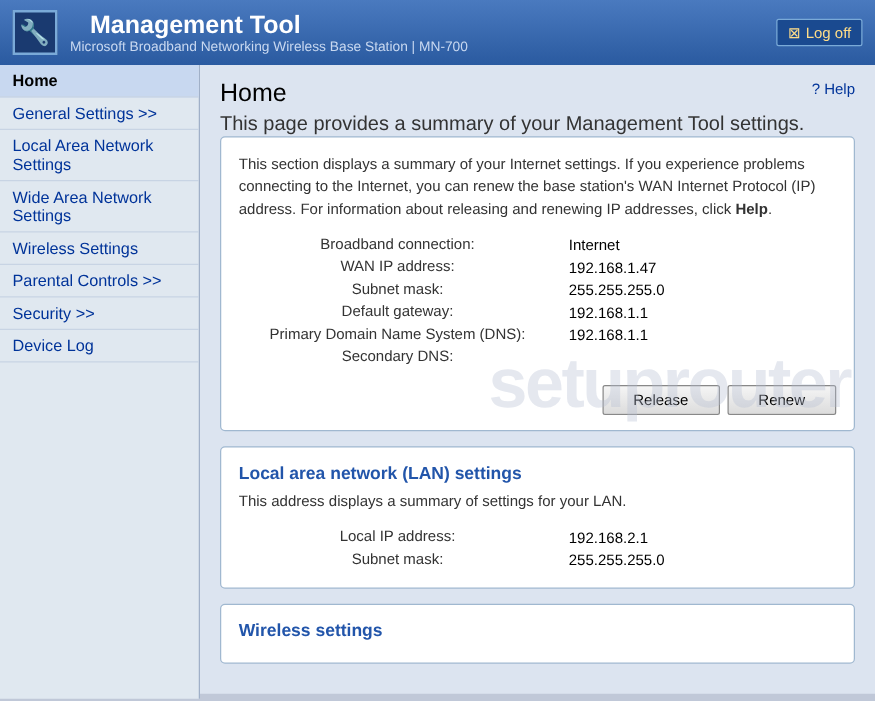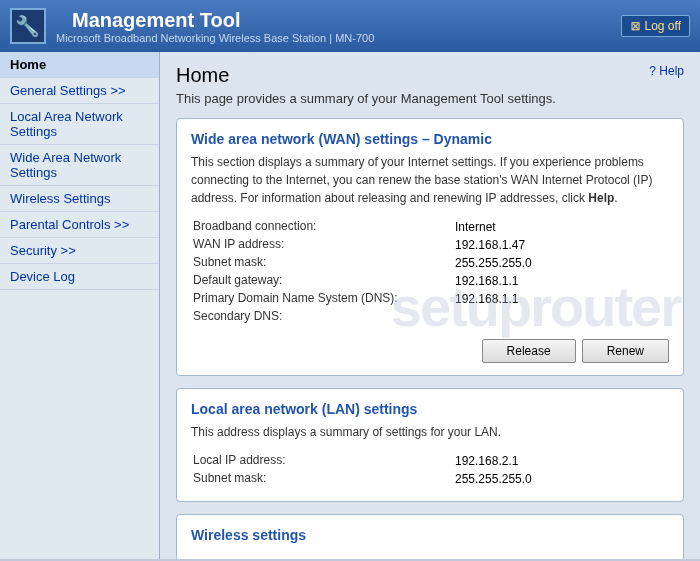--- a/index.html
+++ b/index.html
@@ -67,41 +67,41 @@
     }
 
     #page-header {
       display: flex;
       justify-content: space-between;
       align-items: flex-start;
       margin-bottom: 4px;
     }
     #page-title { font-size: 20px; color: #000; font-weight: normal; }
     #help-link { color: #003399; font-size: 12px; cursor: pointer; }
-    #page-description { font-size: 13px; color: #333; margin-bottom: 12px; }
+    #page-description { font-size: 16px; color: #333; }
 
     
     .section-box {
       background: #fff;
       border: 1px solid #a0b8d0;
       border-radius: 4px;
       padding: 12px 14px;
       margin-bottom: 12px;
     }
     .section-title {
       color: #2255aa;
       font-size: 14px;
       font-weight: bold;
       margin-bottom: 6px;
     }
     .section-desc { font-size: 12px; color: #333; margin-bottom: 10px; line-height: 1.5; }
     .section-desc b { font-weight: bold; }
 
     .info-table { font-size: 12px; width: 100%; }
-    .info-table tr td:first-child { color: #333; padding-right: 10px; padding-bottom: 2px; width: 260px; }
+    .info-table tr td:first-child { color: #333; padding-right: 10px; padding-bottom: 2px; width: 260px; text-align: center; }
     .info-table tr td:last-child { color: #000; }
 
     .button-row {
       display: flex;
       justify-content: flex-end;
       gap: 6px;
       margin-top: 12px;
     }
     .btn {
       padding: 4px 24px;
@@ -180,21 +180,20 @@
   <div id="main-wrapper">
     <div id="main">
 
       <div id="page-header">
         <div id="page-title">Home</div>
         <div id="help-link">? Help</div>
       </div>
       <div id="page-description">This page provides a summary of your Management Tool settings.</div>
 
       <div class="section-box">
-        <div class="section-title">Wide area network (WAN) settings  –  Dynamic</div>
         <div class="section-desc">
           <span>This section displays a summary of your Internet settings. If you experience problems connecting to the Internet, you can renew the base station's WAN Internet Protocol (IP) address. For information about releasing and renewing IP addresses, click </span><b>Help</b><span>.</span>
         </div>
         <table class="info-table">
           <tbody id="wan-table-body">
               <tr>
                 <td>Broadband connection:</td>
                 <td>Internet</td>
               </tr>
               <tr>

